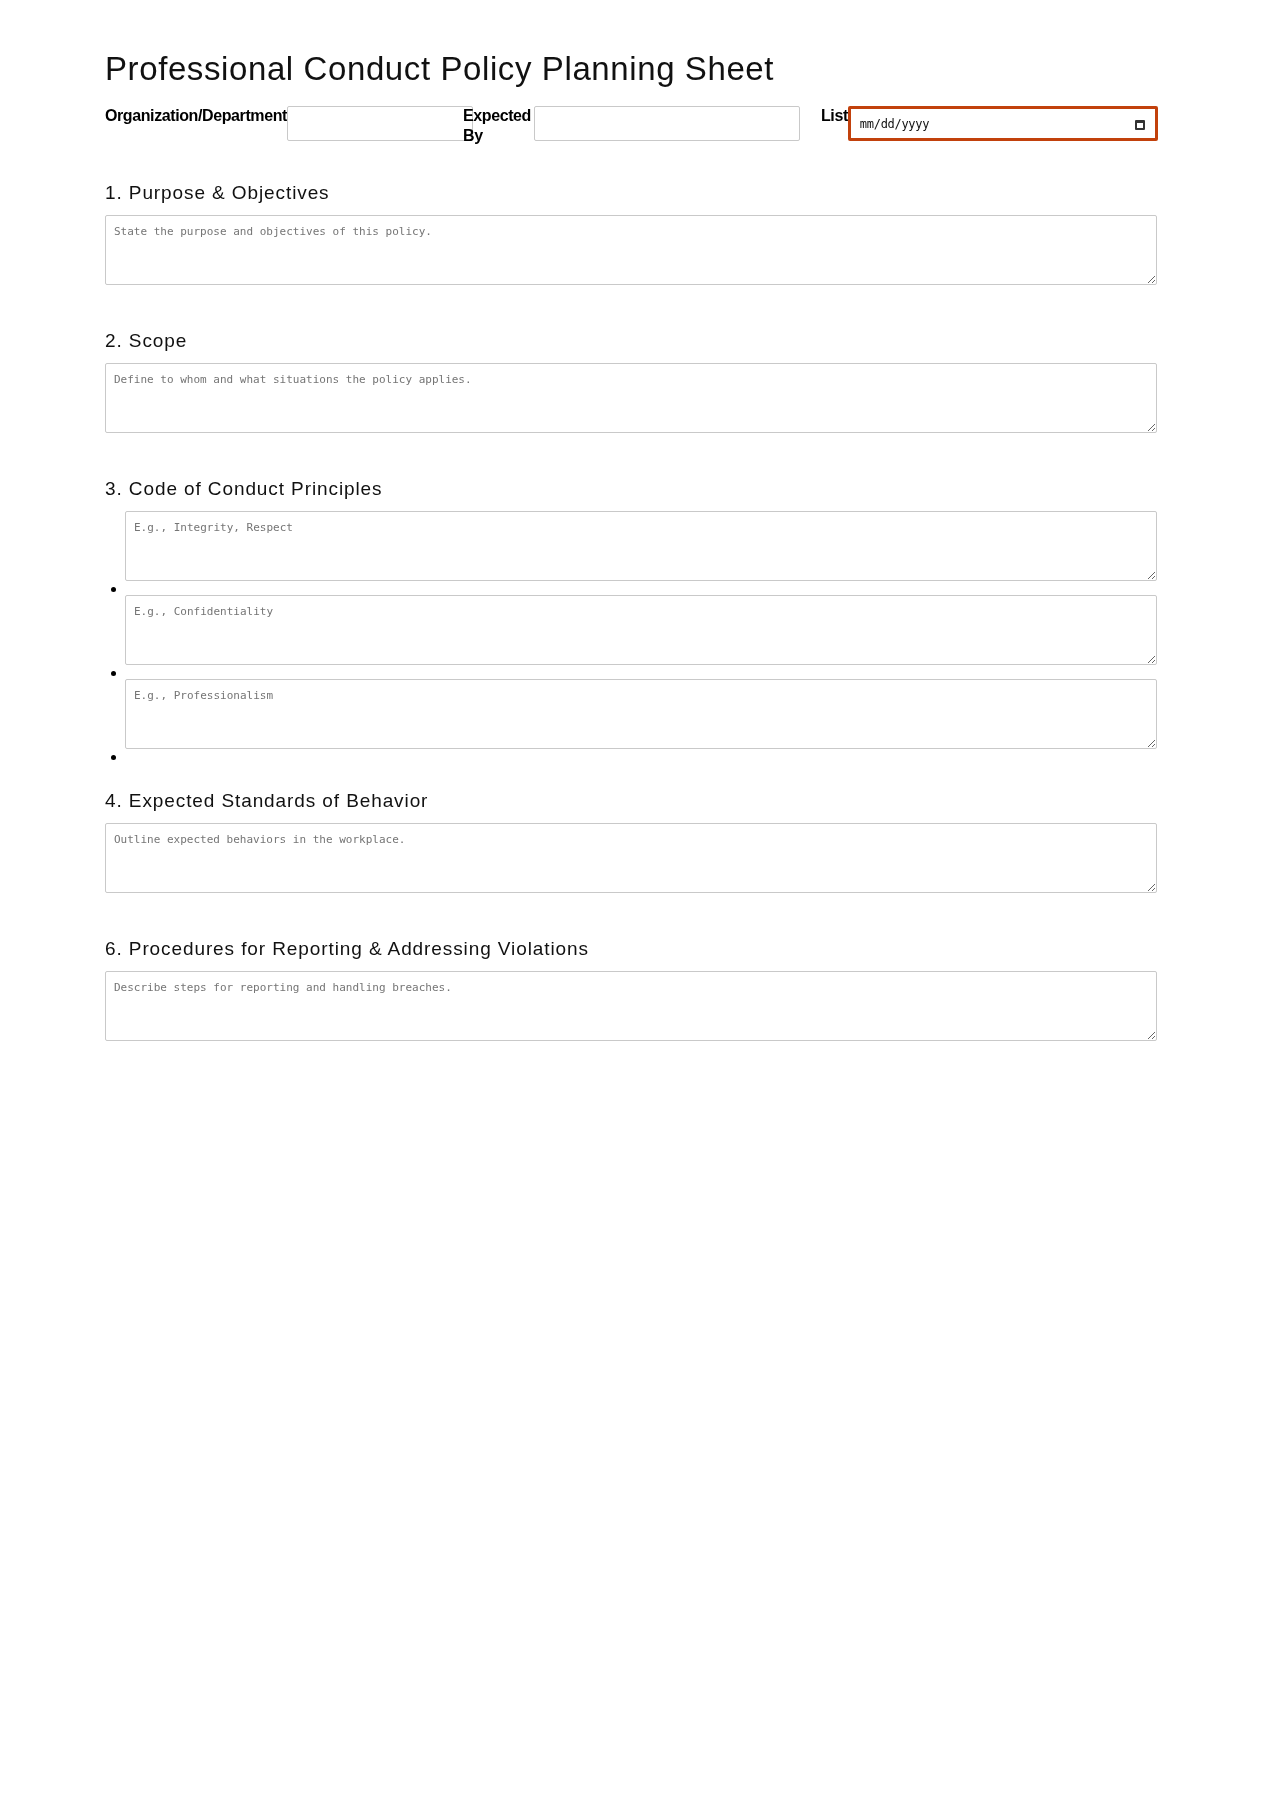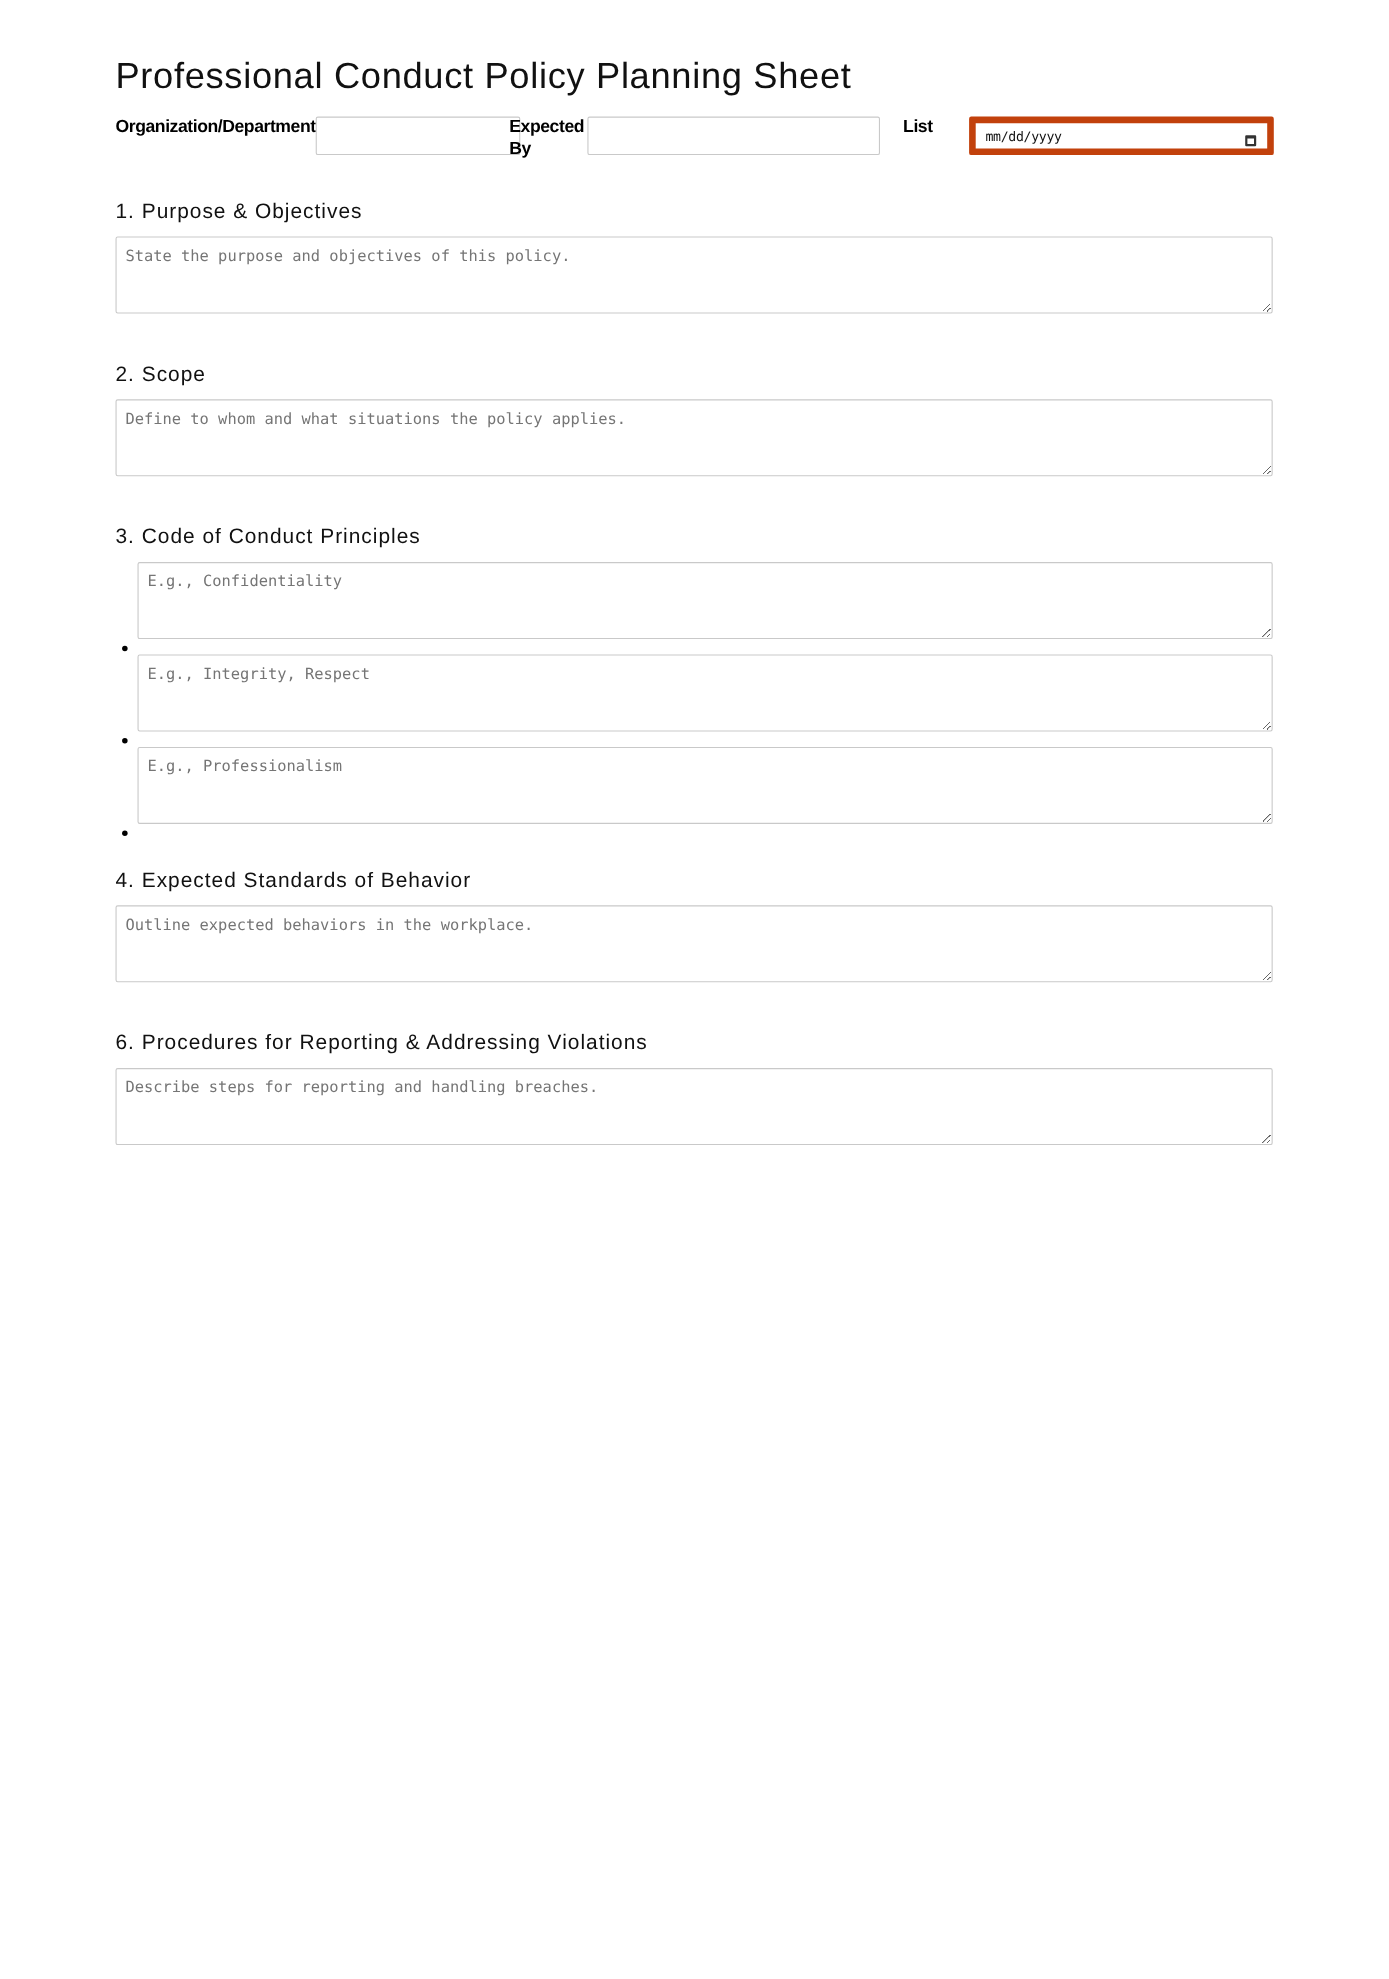--- a/index.html
+++ b/index.html
@@ -55,27 +55,26 @@
       font-family: "Liberation Mono", monospace;
       font-size: 13px;
       padding: 0 8px;
       outline: none;
     }
     .date-input {
       position: relative;
       box-sizing: border-box;
       width: 337px;
       height: 35px;
-      border: 6px solid #c2410c;
+      border: 3px solid #c2410c;
       border-radius: 2px;
       background: #fff;
       display: flex;
       align-items: center;
       padding: 0 9px;
-      margin-left: 33px;
     }
     .date-text {
       font-family: "DejaVu Sans Mono", monospace;
       font-size: 12px;
       color: #111;
       letter-spacing: -0.3px;
     }
     .calendar-icon {
       position: absolute;
       right: 10px;
@@ -104,21 +103,21 @@
     }
     textarea.area {
       display: block;
       box-sizing: border-box;
       width: 1052px;
       height: 70px;
       border: 1px solid #c9c9c9;
       border-radius: 2px;
       padding: 9px 8px;
       font-family: "DejaVu Sans Mono", monospace;
-      font-size: 14px;
+      font-size: 11px;
       color: #111;
       resize: vertical;
       outline: none;
       background: #fff;
     }
     textarea.area::placeholder {
       color: #757575;
     }
     .principles-list {
       margin: 10px 0 0 0;
@@ -184,25 +183,25 @@
     <h2 class="section-heading">2. Scope</h2>
     <div class="textarea-wrap">
       <textarea class="area" placeholder="Define to whom and what situations the policy applies." style=""></textarea>
     </div>
   </div>
 
   <div class="section s3">
     <h2 class="section-heading">3. Code of Conduct Principles</h2>
     <ul class="principles-list">
       <li>
-        <textarea class="area" placeholder="E.g., Confidentiality" style=""></textarea>
+        <textarea class="area" placeholder="E.g., Integrity, Respect" style=""></textarea>
         <span class="bullet"></span>
       </li>
       <li>
-        <textarea class="area" placeholder="E.g., Integrity, Respect" style=""></textarea>
+        <textarea class="area" placeholder="E.g., Confidentiality" style=""></textarea>
         <span class="bullet"></span>
       </li>
       <li>
         <textarea class="area" placeholder="E.g., Professionalism" style=""></textarea>
         <span class="bullet"></span>
       </li>
     </ul>
   </div>
 
   <div class="section s4">

